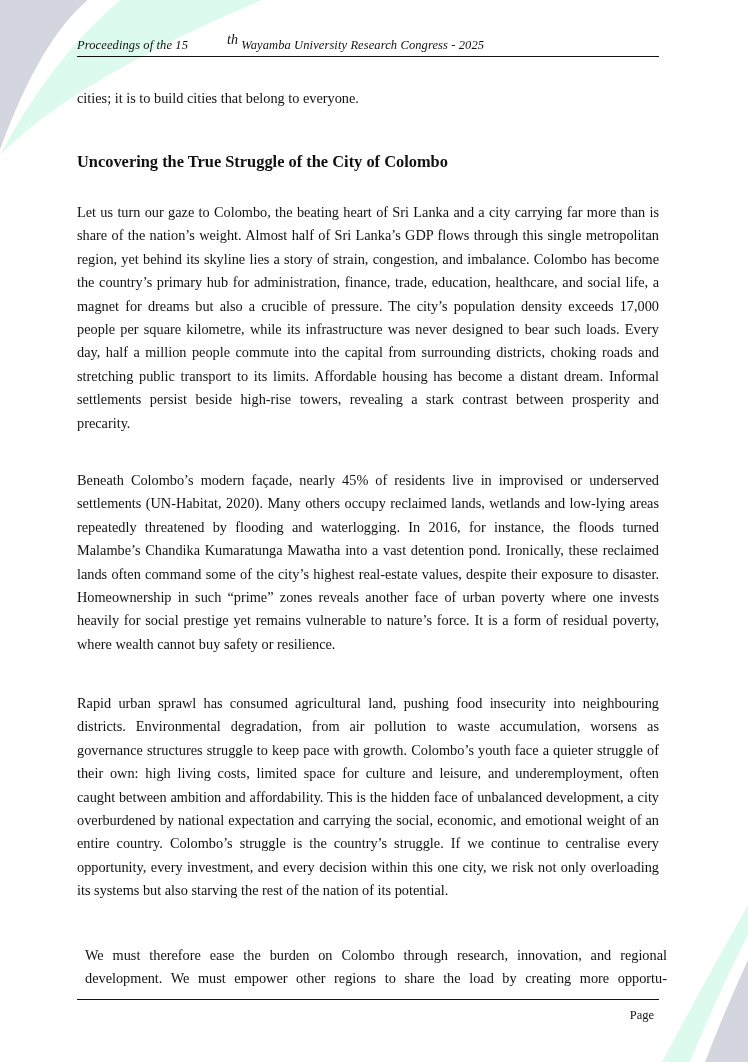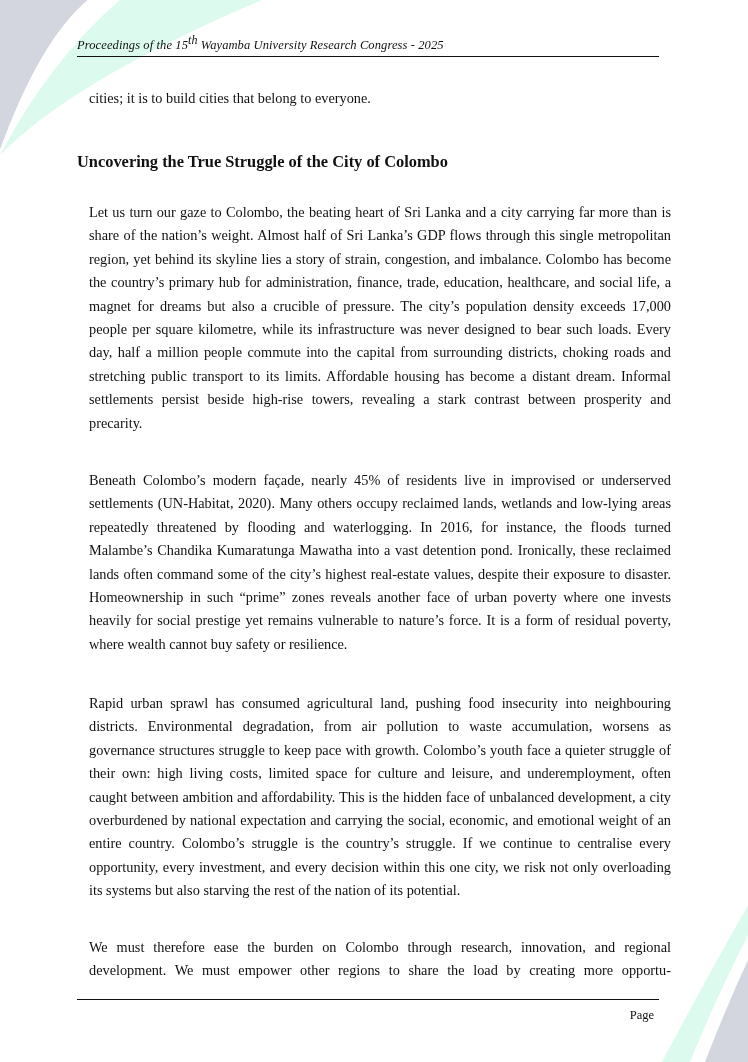--- a/index.html
+++ b/index.html
@@ -9,23 +9,23 @@
       font-family: "Liberation Serif", "DejaVu Serif", serif;
       color: #111;
     }
     .deco { position: absolute; left: 0; top: 0; width: 748px; height: 1062px; z-index: 0; }
     .page { position: absolute; left: 77px; top: 0; width: 582px; z-index: 1; }
     .running-head {
       position: absolute; top: 38px; left: 0; width: 582px;
       font-style: italic; font-size: 12.5px; letter-spacing: 0.1px;
       border-bottom: 1.6px solid #111; padding-bottom: 3px;
     }
-    .running-head sup { font-size: 12px; vertical-align: 5px; line-height: 0; }
+    .running-head sup { font-size: 14px; vertical-align: 5px; line-height: 0; margin-left: 39px; }
     .body-text {
-      position: absolute; left: 12px; width: 582px; font-size: 14.3px; line-height: 23.4px;
+      position: absolute; left: 0; width: 582px; font-size: 14.3px; line-height: 23.4px;
       text-align: justify; text-align-last: auto;
     }
     .carry { top: 87px; }
     .section-title {
       position: absolute; top: 152px; left: 0; font-size: 16.4px; font-weight: bold; 
     }
     .p1 { top: 201px; }
     .p2 { top: 469px; }
     .p3 { top: 692px; }
     .p4 { top: 936px; }
@@ -48,17 +48,17 @@
 <div class="page">
   <div class="running-head"><span>Proceedings of the 15</span><sup>th</sup><span> Wayamba University Research Congress - 2025</span></div>
 
   <div class="body-text carry">cities; it is to build cities that belong to everyone.</div>
 
   <div class="section-title">Uncovering the True Struggle of the City of Colombo</div>
 
   <p class="body-text p1" style="margin:0">Let us turn our gaze to Colombo, the beating heart of Sri Lanka and a city carrying far more than is share of the nation’s weight. Almost half of Sri Lanka’s GDP flows through this single metropolitan region, yet behind its skyline lies a story of strain, congestion, and imbalance. Colombo has become the country’s primary hub for administration, finance, trade, education, healthcare, and social life, a magnet for dreams but also a crucible of pressure. The city’s population density exceeds 17,000 people per square kilometre, while its infrastructure was never designed to bear such loads. Every day, half a million people commute into the capital from surrounding districts, choking roads and stretching public transport to its limits. Affordable housing has become a distant dream. Informal settlements persist beside high-rise towers, revealing a stark contrast between prosperity and precarity.</p>
   <p class="body-text p2" style="margin:0">Beneath Colombo’s modern façade, nearly 45% of residents live in improvised or underserved settlements (UN-Habitat, 2020). Many others occupy reclaimed lands, wetlands and low-lying areas repeatedly threatened by flooding and waterlogging. In 2016, for instance, the floods turned Malambe’s Chandika Kumaratunga Mawatha into a vast detention pond. Ironically, these reclaimed lands often command some of the city’s highest real-estate values, despite their exposure to disaster. Homeownership in such “prime” zones reveals another face of urban poverty where one invests heavily for social prestige yet remains vulnerable to nature’s force. It is a form of residual poverty, where wealth cannot buy safety or resilience.</p>
   <p class="body-text p3" style="margin:0">Rapid urban sprawl has consumed agricultural land, pushing food insecurity into neighbouring districts. Environmental degradation, from air pollution to waste accumulation, worsens as governance structures struggle to keep pace with growth. Colombo’s youth face a quieter struggle of their own: high living costs, limited space for culture and leisure, and underemployment, often caught between ambition and affordability. This is the hidden face of unbalanced development, a city overburdened by national expectation and carrying the social, economic, and emotional weight of an entire country. Colombo’s struggle is the country’s struggle. If we continue to centralise every opportunity, every investment, and every decision within this one city, we risk not only overloading its systems but also starving the rest of the nation of its potential.</p>
-  <p class="body-text p4 last-line-justify" style="margin:0">We must therefore ease the burden on Colombo through research, innovation, and regional development. We must empower other regions to share the load by creating more opportu-</p>
+  <p class="body-text p4 last-line-justify" style="margin:8px">We must therefore ease the burden on Colombo through research, innovation, and regional development. We must empower other regions to share the load by creating more opportu-</p>
 
   <div class="footer-rule"></div>
   <div class="footer-page">Page</div>
 </div>
 
 </body></html>

